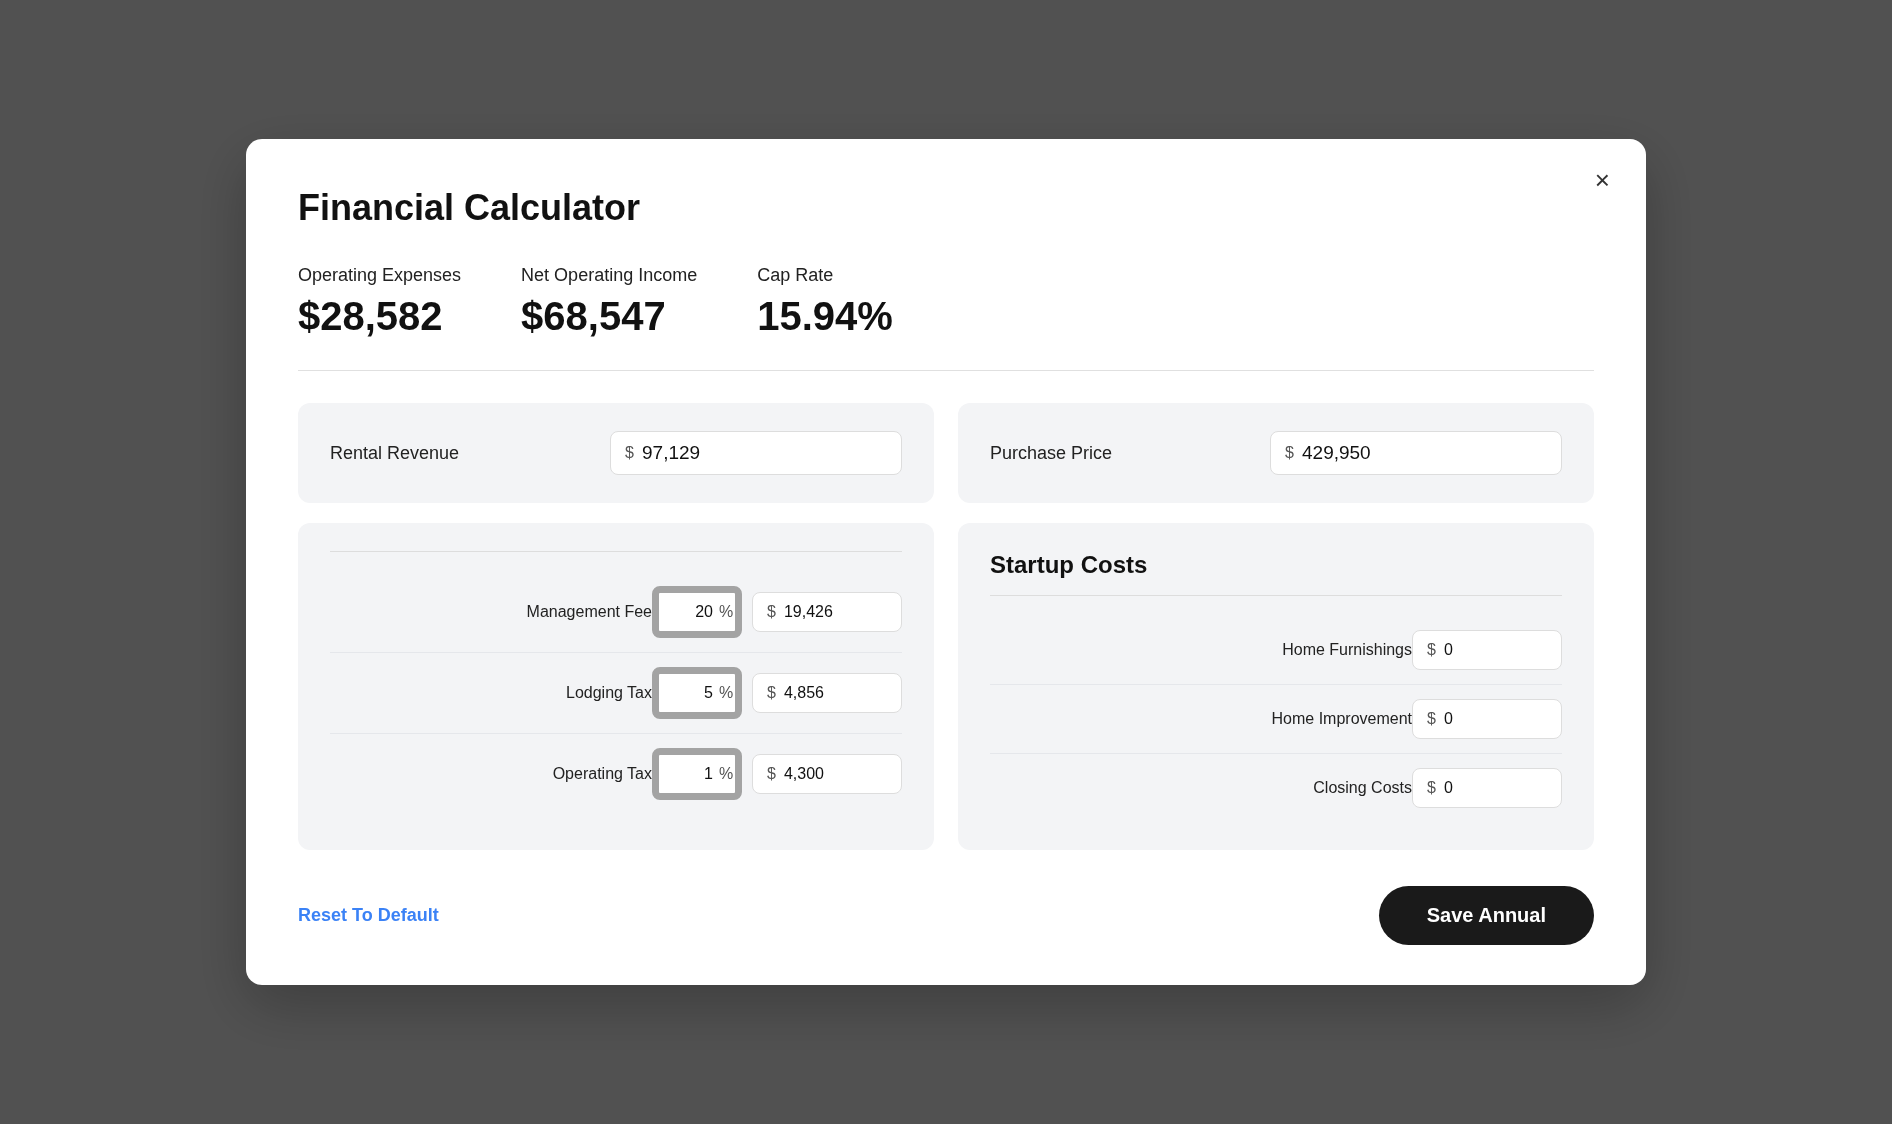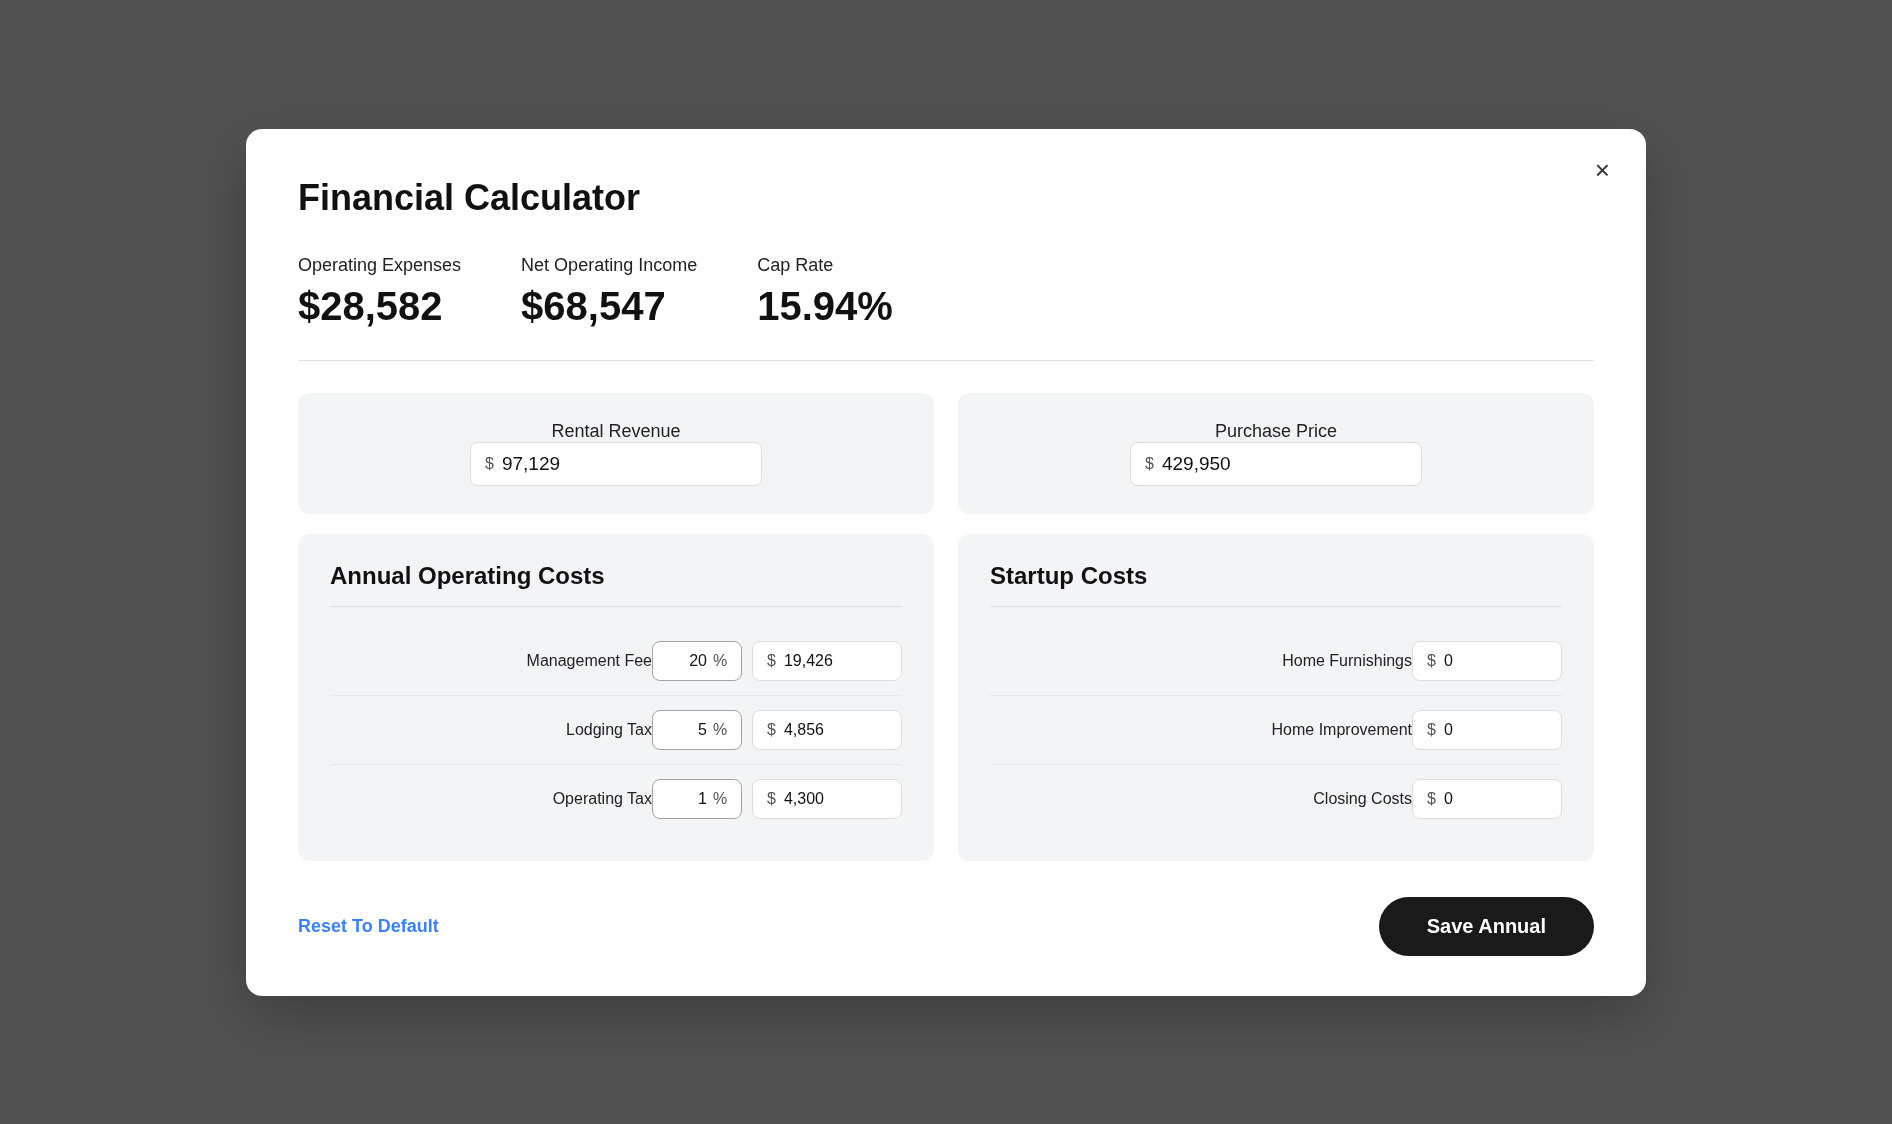--- a/index.html
+++ b/index.html
@@ -92,21 +92,20 @@
     .card {
       background: #f3f4f6;
       border-radius: 12px;
       padding: 28px 32px;
     }
 
     .card-single-row {
       display: flex;
       align-items: center;
       justify-content: space-between;
-      flex-direction: column;
     }
 
     .card-label {
       font-size: 18px;
       color: #222;
       font-weight: 400;
     }
 
     .input-with-prefix {
       display: flex;
@@ -167,21 +166,21 @@
     .cost-inputs {
       display: flex;
       align-items: center;
       gap: 10px;
     }
 
     .percent-input-wrap {
       display: flex;
       align-items: center;
       background: #fff;
-      border: 1px solid #a3a3a3;
+      border: 7px solid #a3a3a3;
       border-radius: 8px;
       padding: 10px 14px;
       gap: 6px;
       width: 90px;
     }
 
     .percent-input {
       border: none;
       outline: none;
       font-size: 16px;
@@ -284,21 +283,20 @@
         <div class="input-with-prefix">
           <span class="input-prefix">$</span>
           <input class="input-field" type="text" value="429,950" style="">
         </div>
       </div>
     </div>
 
     <div class="content-grid" style="margin-top:20px;">
 
       <div class="card">
-        <div class="card-section-title">Annual Operating Costs</div>
         <div class="divider"></div>
 
         <div class="cost-row">
           <span class="cost-label">Management Fee</span>
           <div class="cost-inputs">
             <div class="percent-input-wrap">
               <input class="percent-input" type="text" value="20" style="">
               <span class="percent-symbol">%</span>
             </div>
             <div class="dollar-input-wrap">

